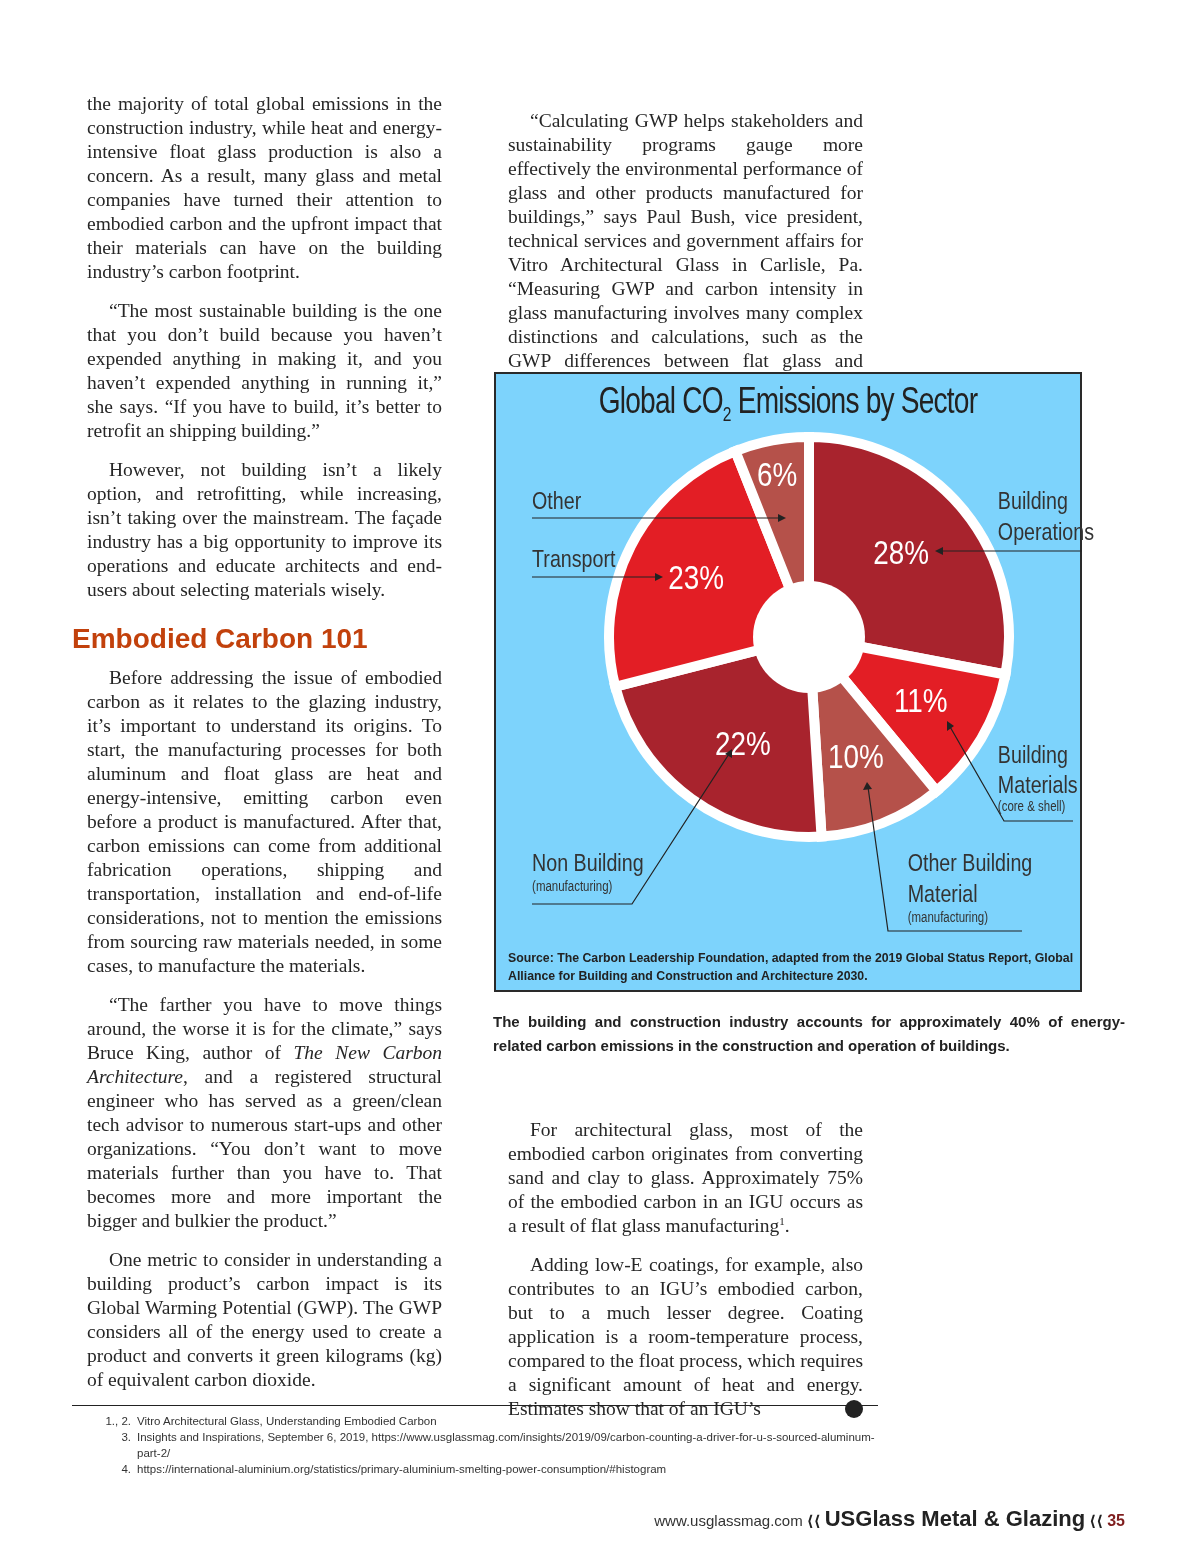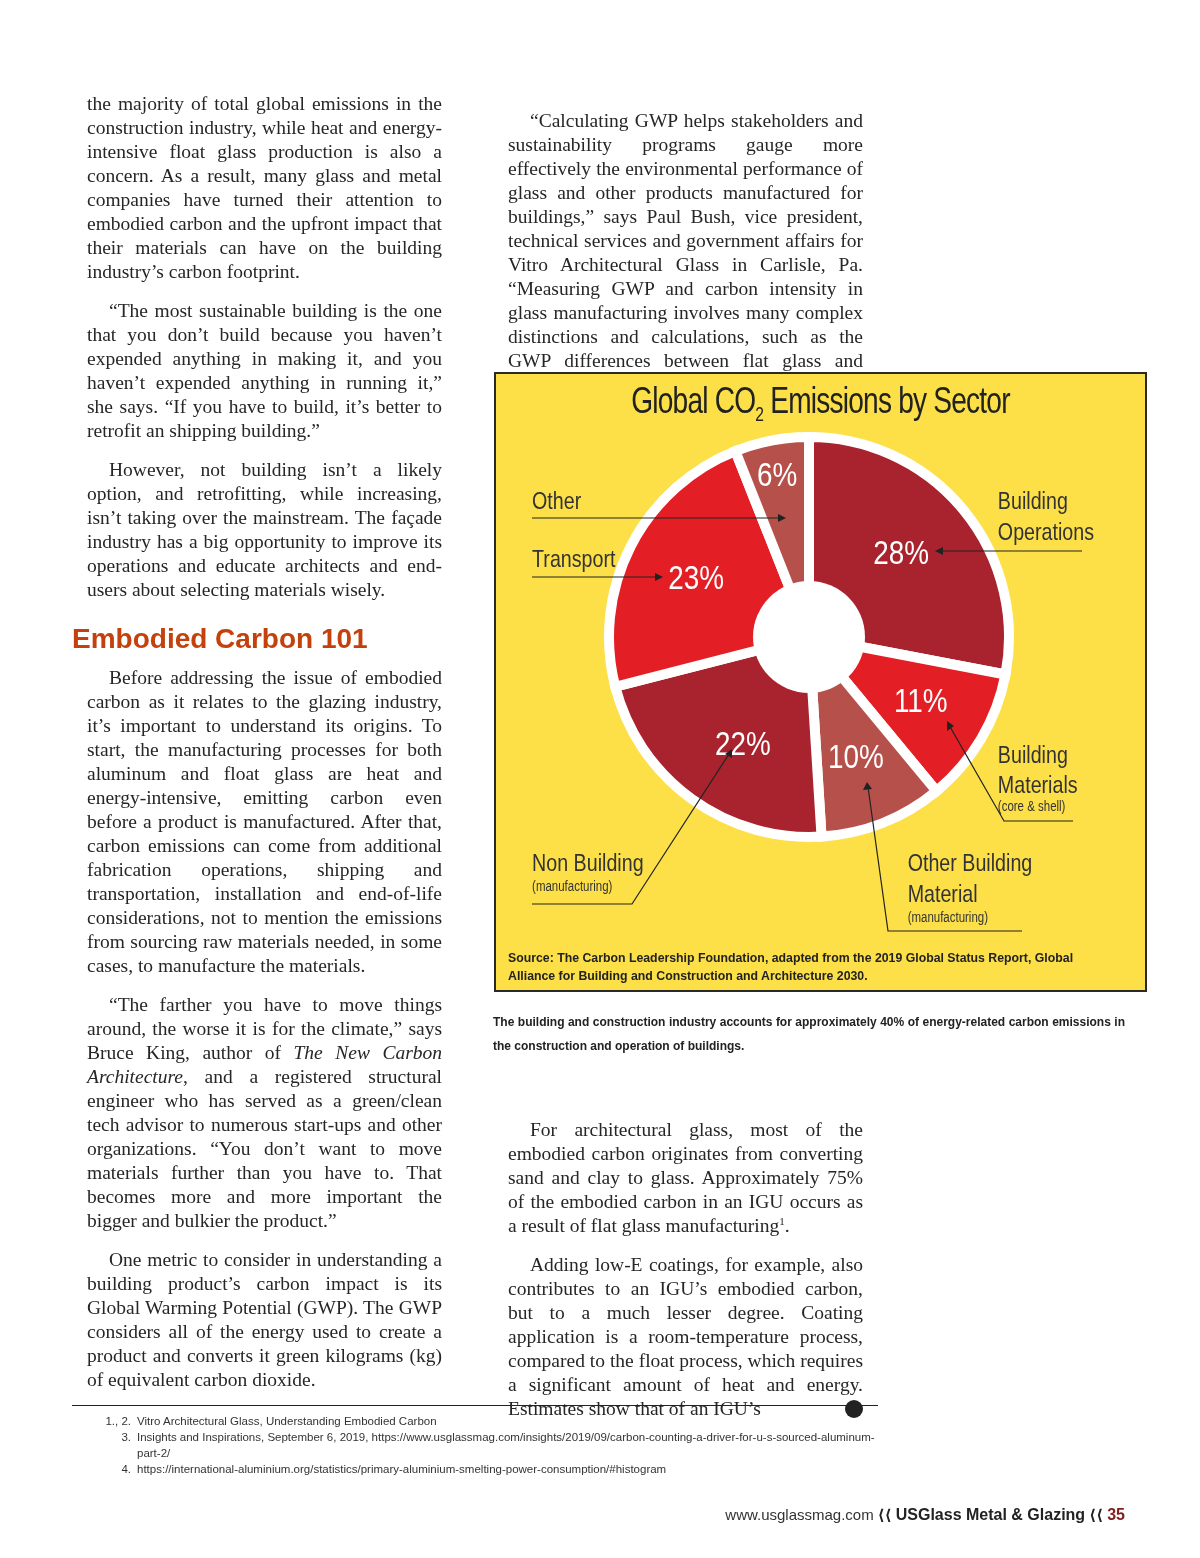--- a/index.html
+++ b/index.html
@@ -7,39 +7,39 @@
   .col { position: absolute; font-family: "Liberation Serif", "DejaVu Serif", serif; font-size: 19.5px; line-height: 24px; text-align: justify; hyphens: auto; color: #262626; }
   .col p { margin: 15px; text-indent: 22px; }
   .col p.noindent { text-indent: 0; }
   #col-left { left: 72px; top: 77px; width: 385px; }
   #col-mid-top { left: 493px; top: 94px; width: 385px; }
   #col-mid-bottom { left: 493px; top: 1103px; width: 385px; }
   h2.section { font-family: "Liberation Sans", "DejaVu Sans", sans-serif; font-weight: bold; font-size: 28px; margin: 25px 0 2px 0; line-height: 24px; color: #c2410c; text-indent: 0; }
   sup { font-size: 11px; line-height: 0; }
   .cont-arrow { display: inline-block; width: 18px; height: 18px; border-radius: 50%; background: #222; color: #fff; font-size: 13px; line-height: 18px; text-align: center; font-family: "DejaVu Sans", sans-serif; float: right; margin-top: 3px; }
 
-  #chart-box { position: absolute; left: 494px; top: 372px; width: 653px; height: 620px; border: 2px solid #2a2a2a; box-sizing: border-box; background: #fde047; }
+  #chart-box { position: absolute; left: 494px; top: 372px; width: 588px; height: 620px; border: 2px solid #2a2a2a; box-sizing: border-box; background: #7dd3fc; }
   #chart-title { position: absolute; left: 0; top: 6px; width: 100%; text-align: center; font-family: "Liberation Sans", "DejaVu Sans", sans-serif; font-size: 36px; letter-spacing: -1px; transform: scaleX(0.78); color: #222; }
   #chart-title sub { font-size: 20px; }
   #chart-svg { position: absolute; left: 0; top: 0; }
   .slice-label { font-family: "Liberation Sans", "DejaVu Sans", sans-serif; fill: #ffffff; font-size: 34px; }
   .cat-label { font-family: "Liberation Sans", "DejaVu Sans", sans-serif; fill: #333; font-size: 24px; }
   .cat-sub { font-family: "Liberation Sans", "DejaVu Sans", sans-serif; fill: #333; font-size: 14px; }
   #chart-source { position: absolute; left: 12px; top: 575px; width: 614px; font-family: "Liberation Sans", "DejaVu Sans", sans-serif; font-weight: bold; font-size: 12.3px; line-height: 18px; color: #222; }
 
-  #caption { position: absolute; left: 493px; top: 1010px; width: 632px; font-family: "Liberation Sans", "DejaVu Sans", sans-serif; font-weight: bold; font-size: 12px; line-height: 24px; text-align: justify; color: #222; }
+  #caption { position: absolute; left: 493px; top: 1010px; width: 632px; font-family: "Liberation Sans", "DejaVu Sans", sans-serif; font-weight: bold; font-size: 15px; line-height: 24px; text-align: justify; color: #222; }
 
   #footnote-rule { position: absolute; left: 72px; top: 1405px; width: 806px; height: 1px; background: #222; }
   #footnotes { position: absolute; left: 72px; top: 1413px; width: 806px; font-family: "Liberation Sans", "DejaVu Sans", sans-serif; font-size: 11.5px; line-height: 16px; color: #333; }
   .fn { display: flex; }
   .fn-num { width: 31px; text-align: right; padding-right: 6px; flex-shrink: 0; margin-left: 28px; }
   .fn-text { flex: 1; }
 
   #page-footer { position: absolute; right: 75px; top: 1506px; font-family: "Liberation Sans", "DejaVu Sans", sans-serif; font-size: 15px; color: #333; white-space: nowrap; }
-  #page-footer .mag { font-weight: bold; color: #222; font-size: 16px; margin-top: 16px; }
+  #page-footer .mag { font-weight: bold; color: #222; font-size: 22px; margin-top: 16px; }
   #page-footer .sep { font-weight: bold; color: #222; }
   #page-footer .num { font-weight: bold; color: #7f1d1d; font-size: 16px; }
 </style>
 </head>
 <body>
 
 <div id="col-left" class="col">
   <p class="noindent">the majority of total global emissions in the construction industry, while heat and energy-intensive float glass production is also a concern. As a result, many glass and metal companies have turned their attention to embodied carbon and the upfront impact that their materials can have on the building industry’s carbon footprint.</p>
   <p>“The most sustainable building is the one that you don’t build because you haven’t expended anything in making it, and you haven’t expended anything in running it,” she says. “If you have to build, it’s better to retrofit an shipping building.”</p>
   <p>However, not building isn’t a likely option, and retrofitting, while increasing, isn’t taking over the mainstream. The façade industry has a big opportunity to improve its operations and educate architects and end-users about selecting materials wisely.</p>

